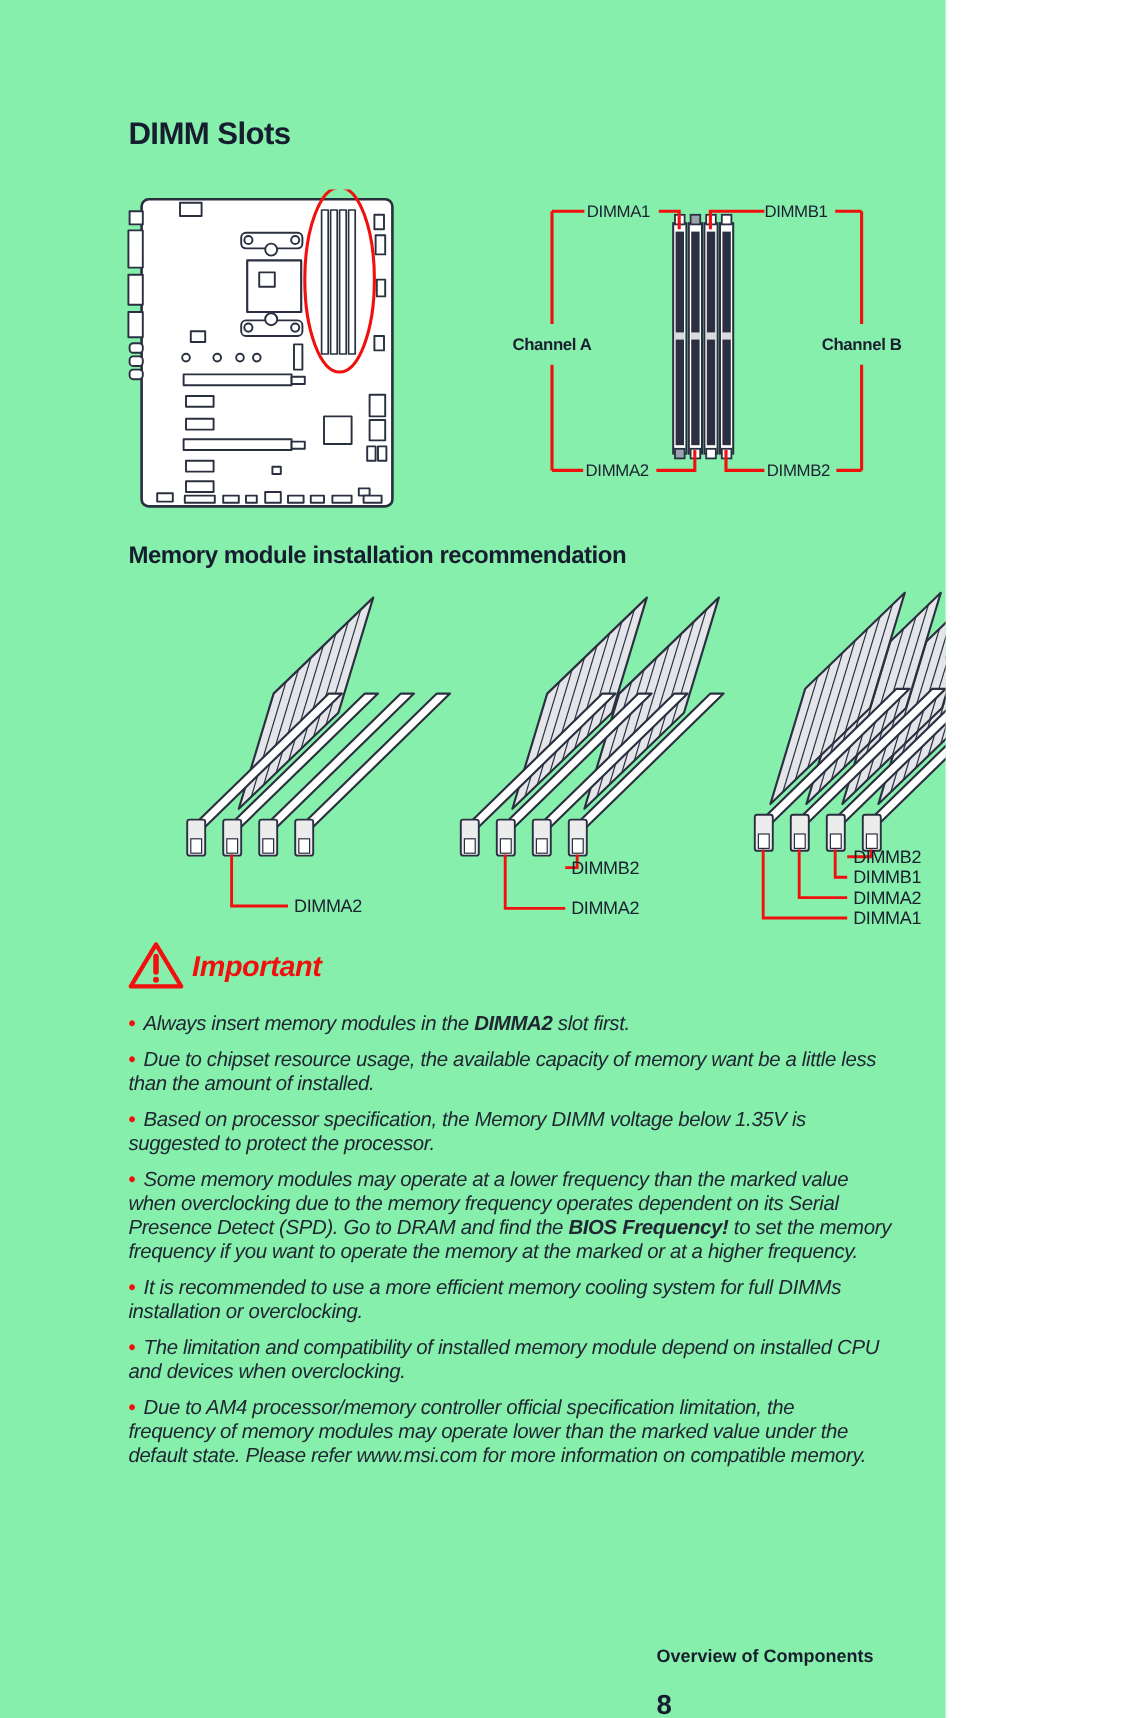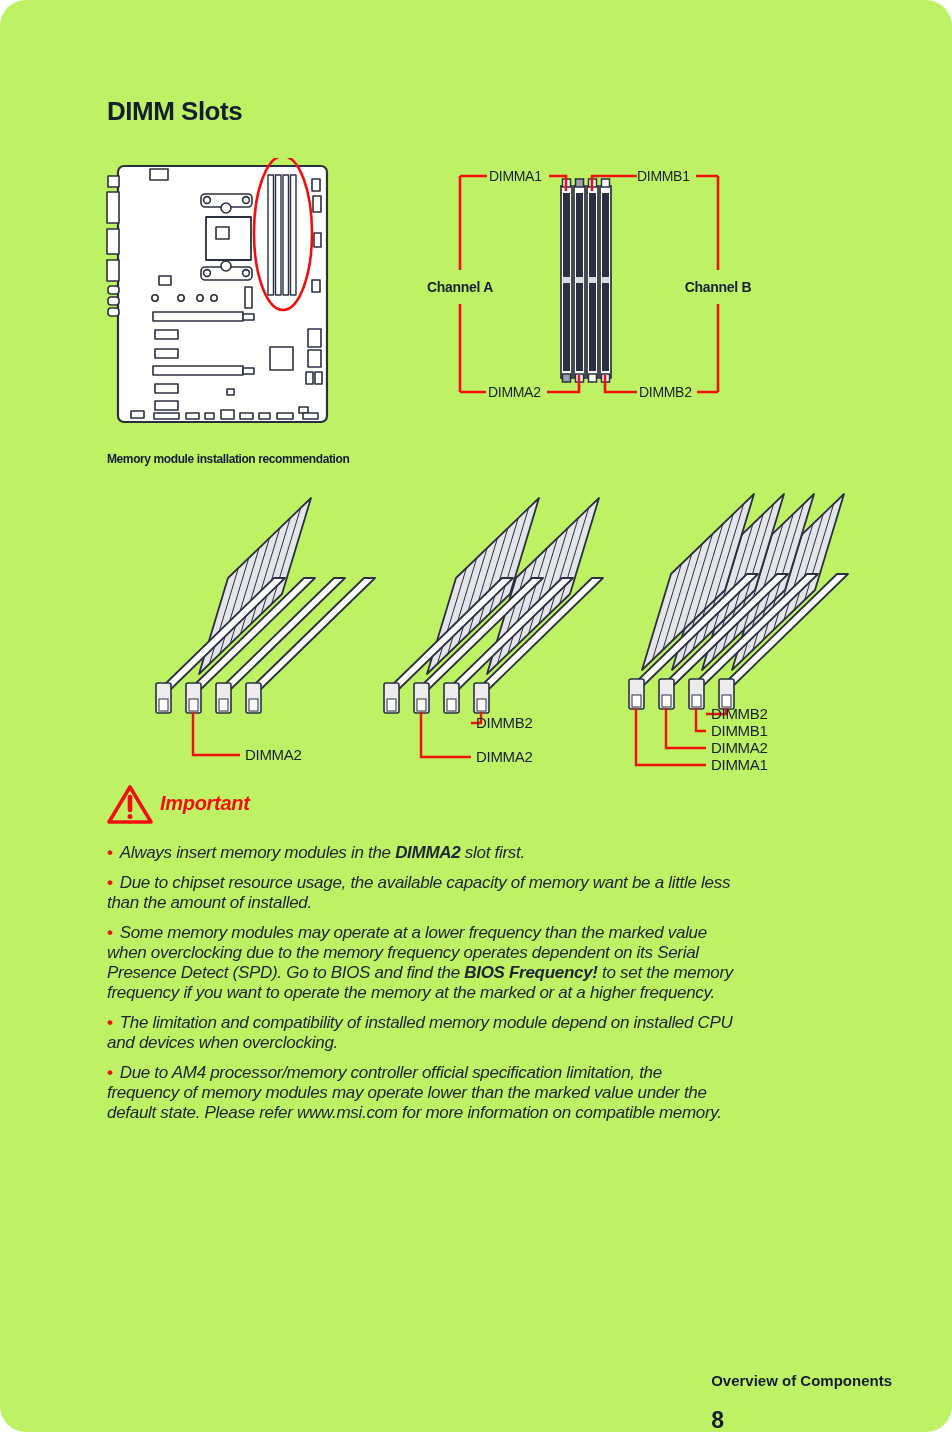--- a/index.html
+++ b/index.html
@@ -1,23 +1,23 @@
 <!DOCTYPE html>
 <html><head>
 <meta charset="utf-8">
 <style>
   html,body{margin:0;padding:0;background:#ffffff;}
-  .page{position:relative;width:952px;height:1432px;background:#bef264;overflow:hidden;
-        font-family:"Liberation Sans",sans-serif;color:#1a2030;border-radius:26px;}
+  .page{position:relative;width:788px;height:1432px;background:#86efac;overflow:hidden;
+        font-family:"Liberation Sans",sans-serif;color:#1a2030;}
   .abs{position:absolute;}
   h1.title{position:absolute;left:107px;top:96px;margin:0;font-size:26px;font-weight:bold;
            color:#161d2e;letter-spacing:-0.5px;}
-  h2.subtitle{position:absolute;left:107px;top:452px;margin:0;font-size:12px;font-weight:bold;
+  h2.subtitle{position:absolute;left:107px;top:452px;margin:0;font-size:20px;font-weight:bold;
            color:#161d2e;letter-spacing:-0.4px;}
-  .important-head{position:absolute;left:160px;top:792px;font-size:20px;font-weight:bold;
+  .important-head{position:absolute;left:160px;top:792px;font-size:24px;font-weight:bold;
            font-style:italic;color:#f2100f;letter-spacing:-0.3px;}
   .bullets{position:absolute;left:107px;top:831px;width:762px;margin-top:12px;}
   p.bullet{margin:0 0 10px 0;font-style:italic;font-size:17px;line-height:20px;
            color:#212633;white-space:pre-line;letter-spacing:-0.3px;}
   p.bullet::before{content:"\2022";color:#f2100f;font-style:normal;font-weight:bold;
            margin-right:7px;}
   p.bullet b{font-weight:bold;}
   .footer{position:absolute;right:60px;top:1372px;display:flex;align-items:baseline;gap:18px;flex-direction:column;}
   .footer .sec{font-size:15px;font-weight:bold;color:#161d2e;}
   .footer .num{font-size:23px;font-weight:bold;color:#161d2e;}
@@ -248,24 +248,28 @@
     <path d="M25 4 L46 39 L4 39 Z" fill="none" stroke="#f2100f" stroke-width="3.6" stroke-linejoin="round"></path>
     <path d="M25 14 L25 27" stroke="#f2100f" stroke-width="4.6" stroke-linecap="round"></path>
     <circle cx="25" cy="33.5" r="2.5" fill="#f2100f"></circle>
   </svg>
   <div class="important-head">Important</div>
 
   <div class="bullets">
     <p class="bullet"><span>Always insert memory modules in the </span><b>DIMMA2</b><span> slot first.</span></p>
     <p class="bullet"><span>Due to chipset resource usage, the available capacity of memory want be a little less
 than the amount of installed.</span><b></b><span></span></p>
+    <p class="bullet"><span>Based on processor specification, the Memory DIMM voltage below 1.35V is
+suggested to protect the processor.</span><b></b><span></span></p>
     <p class="bullet"><span>Some memory modules may operate at a lower frequency than the marked value
 when overclocking due to the memory frequency operates dependent on its Serial
-Presence Detect (SPD). Go to BIOS and find the </span><b>BIOS Frequency!</b><span> to set the memory
+Presence Detect (SPD). Go to DRAM and find the </span><b>BIOS Frequency!</b><span> to set the memory
 frequency if you want to operate the memory at the marked or at a higher frequency.</span></p>
+    <p class="bullet"><span>It is recommended to use a more efficient memory cooling system for full DIMMs
+installation or overclocking.</span><b></b><span></span></p>
     <p class="bullet"><span>The limitation and compatibility of installed memory module depend on installed CPU
 and devices when overclocking.</span><b></b><span></span></p>
     <p class="bullet"><span>Due to AM4 processor/memory controller official specification limitation, the
 frequency of memory modules may operate lower than the marked value under the
 default state. Please refer www.msi.com for more information on compatible memory.</span><b></b><span></span></p>
   </div>
 
   <div class="footer">
     <span class="sec">Overview of Components</span>
     <span class="num">8</span>

